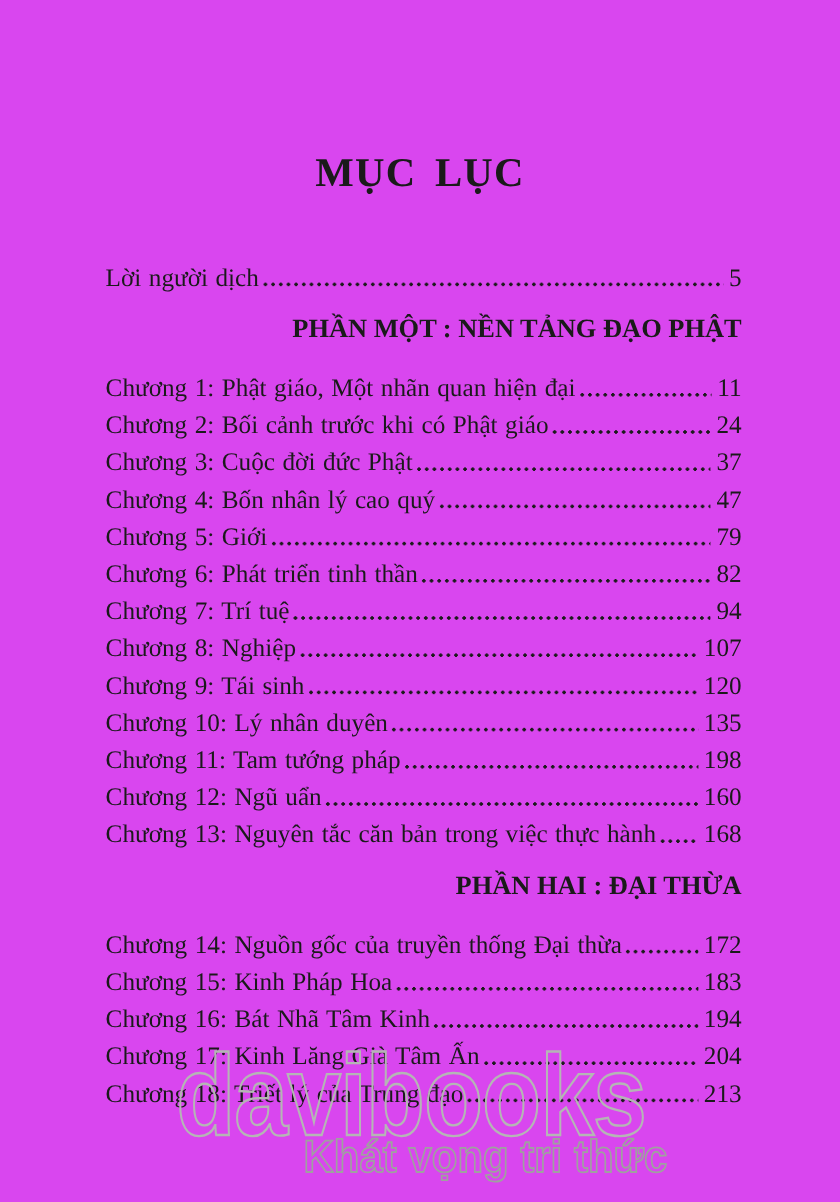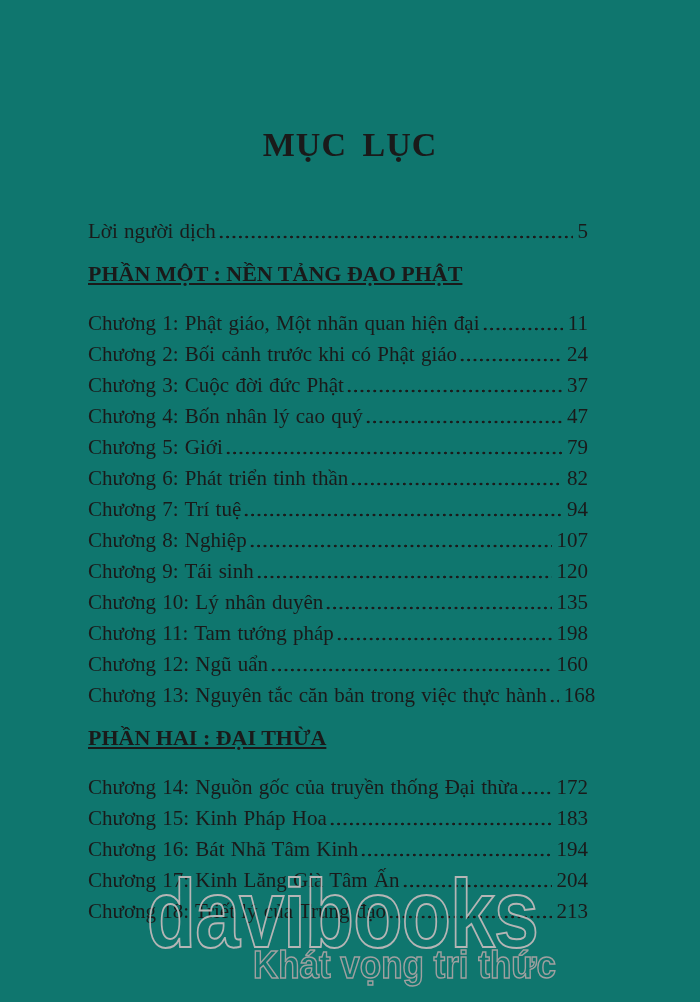--- a/index.html
+++ b/index.html
@@ -4,36 +4,36 @@
 <style>
   html, body {
     margin: 0;
     padding: 0;
     background: #ffffff;
   }
   .page {
     position: relative;
     width: 700px;
     height: 1002px;
-    background: #0f766e;
+    background: #d946ef;
     font-family: "Liberation Serif", serif;
     color: #1a1a1a;
     overflow: hidden;
   }
   .title {
     margin: 0;
     padding-top: 126px;
     text-align: center;
     font-size: 34px;
     font-weight: bold;
     letter-spacing: 1px;
     word-spacing: 6px;
   }
   .content {
-    margin: 0 112px 0 88px;
+    margin: 0 82px 0 88px;
     padding-top: 52px;
   }
   .row {
     display: flex;
     align-items: baseline;
     font-size: 21px;
     line-height: 31px;
     word-spacing: 1px;
     white-space: nowrap;
   }
@@ -48,26 +48,25 @@
     background-size: 6.4px 6px;
     background-repeat: repeat-x;
     background-position: left center;
   }
   .pagenum {
     flex: 0 0 auto;
     text-align: right;
   }
   .section { margin-top: 12px; }
   .section-heading {
-    text-align: left;
+    text-align: right;
     font-size: 22px;
     line-height: 30px;
     font-weight: bold;
     margin: 0 0 19px 0;
-    text-decoration: underline;
   }
   .watermark {
     position: absolute;
     left: 0;
     right: 15px;
     top: 0;
     height: 100%;
     pointer-events: none;
   }
   .wm-brand {

